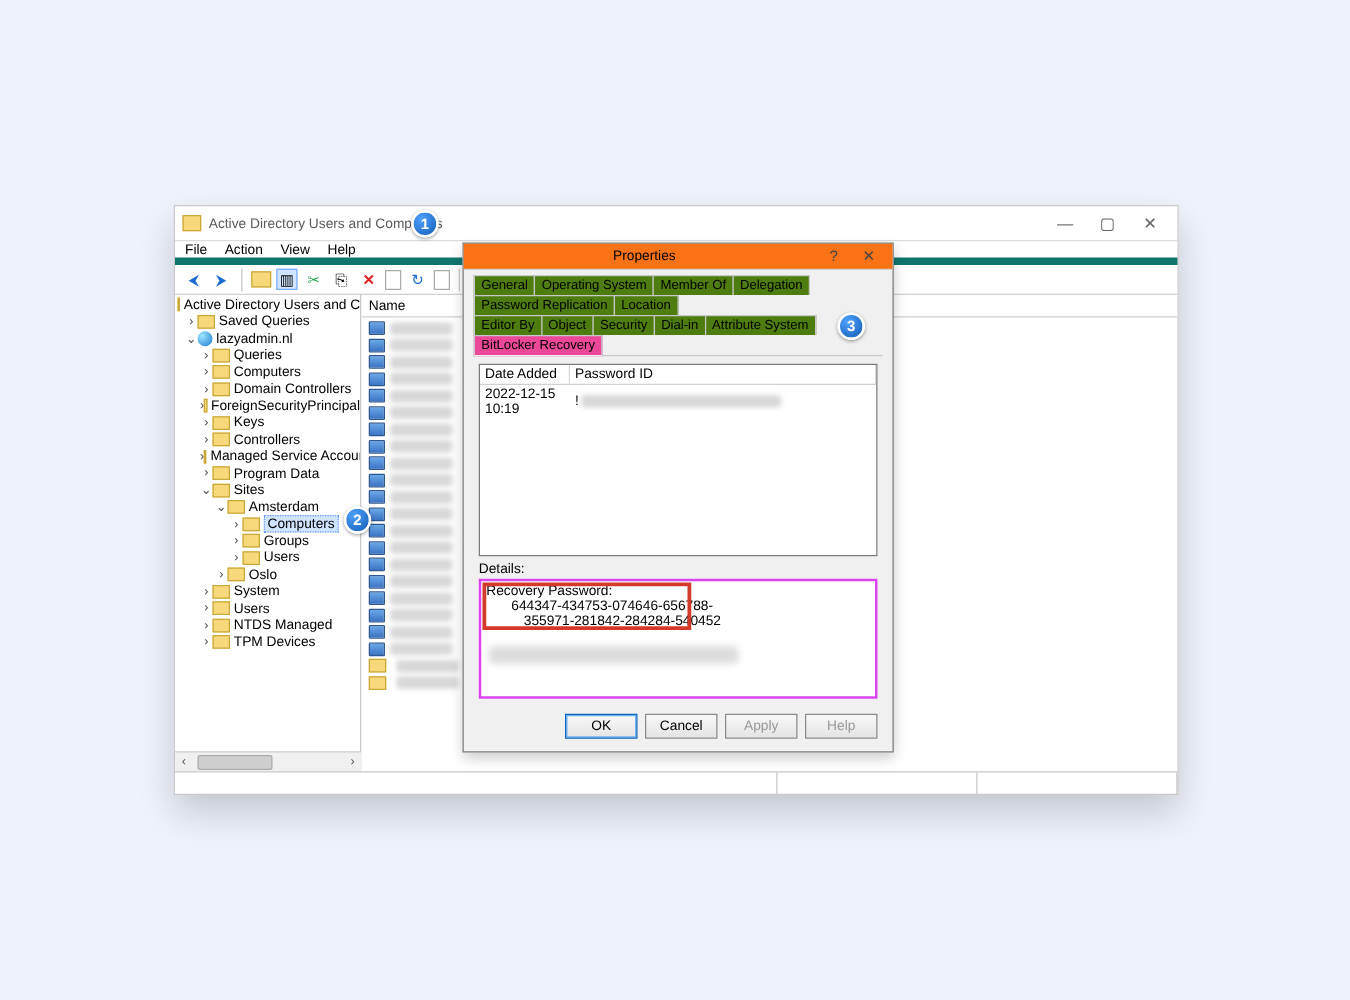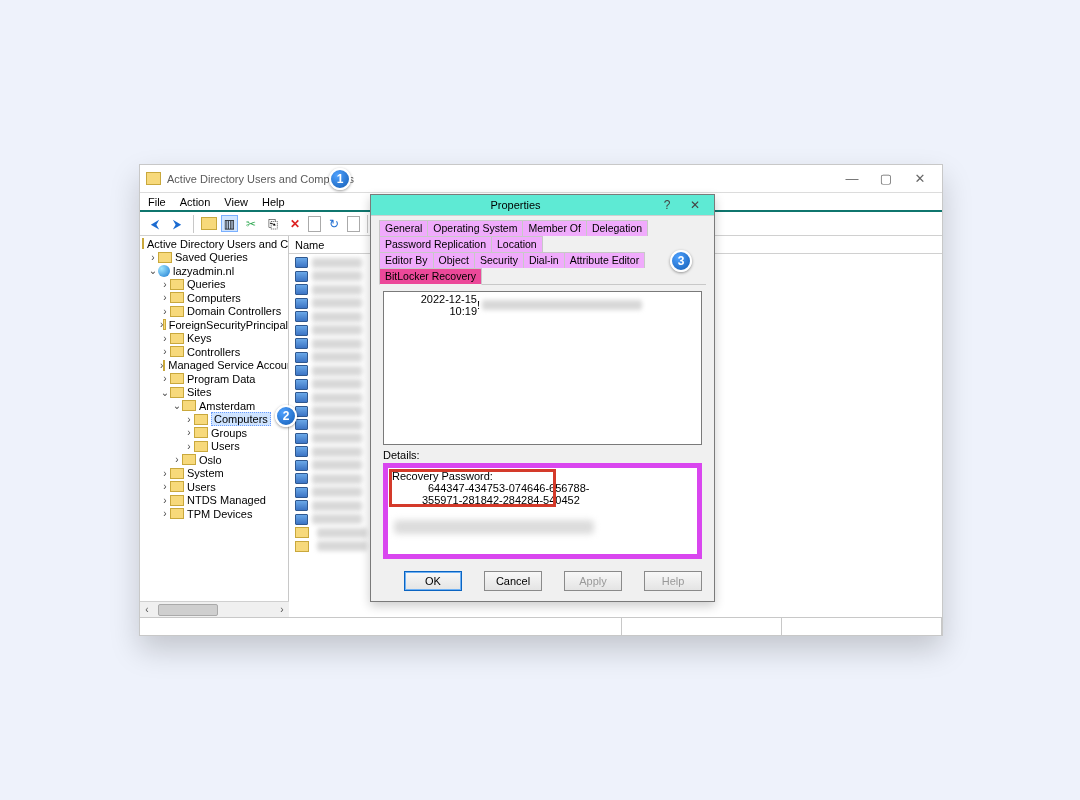--- a/index.html
+++ b/index.html
@@ -42,21 +42,21 @@
     display: flex; align-items: center; justify-content: center;
     color: #666;
     font-size: 13px;
   }
   .menubar {
     height: 19px;
     display: flex;
     align-items: center;
     gap: 14px;
     padding: 0 8px;
-    border-bottom: 2px solid #0f766e;
+    border-bottom: 6px solid #0f766e;
   }
   .menubar span { cursor: default; }
   .toolbar {
     height: 24px;
     display: flex;
     align-items: center;
     gap: 4px;
     padding: 0 6px;
     border-bottom: 1px solid #d0d0d0;
   }
@@ -155,37 +155,37 @@
     position: absolute;
     left: 230px; top: 29px;
     width: 345px; height: 408px;
     background: #f0f0f0;
     border: 1px solid #7a7a7a;
     box-shadow: 0 4px 10px rgba(0,0,0,0.2);
     display:flex; flex-direction:column;
   }
   .dlg-titlebar {
     height: 24px;
-    background:#5eead4;
+    background:#f97316;
     display:flex; align-items:center;
     padding: 0 6px;
     border-bottom: 1px solid #d0d0d0;
   }
   .dlg-title { flex:1; text-align:center; font-size:11px; }
   .dlg-tb-btns { display:flex; gap:2px; }
   .dlg-tb-btn { width:26px; height:20px; display:flex; align-items:center; justify-content:center; font-size:12px; color:#444;}
   .tabs {
     padding: 4px 8px 0 8px;
     font-size: 10.5px;
     line-height: 13px;
   }
   .tabrow { display:flex; flex-wrap: wrap; gap:0; }
   .tab {
     padding: 1px 5px;
-    background:#f0abfc;
+    background:#4d7c0f;
     border:1px solid #c8c8c8;
     border-bottom:none;
     margin-right:-1px;
     cursor:default;
   }
   .tab.active {
     background:#ec4899;
     border-bottom:1px solid #f0f0f0;
     position:relative;
     z-index:2;
@@ -202,28 +202,28 @@
     overflow:hidden;
   }
   .listbox .hdr {
     display:flex; height:16px;
     border-bottom:1px solid #d0d0d0;
   }
   .listbox .hdr div { padding: 1px 4px; border-right:1px solid #d8d8d8; }
   .col-date { width: 72px; }
   .col-pid { flex:1; }
   .listbox .lrow {
-    display:flex; padding:1px 21px;text-align:right;
+    display:flex; padding:1px 4px;
   }
   .lrow .blur {
     width:160px; height:10px; background:#d8d8d8; filter:blur(2px); border-radius:3px; margin-left:2px;
   }
   .details-box {
     background:#fff;
-    border:5px solid #d946ef;
+    border:2px solid #d946ef;
     height: 96px;
     font-size: 11px;
     position:relative;
     padding:2px 4px;
   }
   .highlight {
     border:3px solid #d43a2a;
     position:absolute;
     left:1px; top:1px;
     width: 167px; height: 38px;
@@ -233,21 +233,21 @@
   .details-blur {
     position:absolute;
     left:6px; top:52px;
     width:200px; height:14px;
     background:#dcdcdc;
     filter:blur(3px);
     border-radius:4px;
   }
   .dlg-buttons {
     display:flex; justify-content:flex-end;
-    gap:22px;
+    gap:6px;
     padding: 6px 12px 10px;
   }
   .btn {
     width:58px; height:20px;
     border:1px solid #8a8a8a;
     background:linear-gradient(#f8f8f8,#e4e4e4);
     font-size:11px;
     display:flex; align-items:center; justify-content:center;
   }
   .btn.primary { border:1px solid #0a64c2; box-shadow:0 0 0 1px #6fb1f4 inset; }
@@ -540,39 +540,43 @@
         <div class="tab">Member Of</div>
         <div class="tab">Delegation</div>
         <div class="tab">Password Replication</div>
         <div class="tab">Location</div>
       </div>
       <div class="tabrow">
         <div class="tab">Editor By</div>
         <div class="tab">Object</div>
         <div class="tab">Security</div>
         <div class="tab">Dial-in</div>
-        <div class="tab">Attribute Editor</div>
+        <div class="tab">Attribute System</div>
         <div class="tab active">BitLocker Recovery</div>
       </div>
       <div class="tabstrip-bottom"></div>
     </div>
     <div class="dlg-body">
       <div class="listbox">
+        <div class="hdr">
+          <div class="col-date">Date Added</div>
+          <div class="col-pid">Password ID</div>
+        </div>
         <div class="lrow">
           <div class="col-date">2022-12-15 10:19</div>
           <div style="display:flex;align-items:center;">
             <span>!</span>
             <div class="blur"></div>
           </div>
         </div>
       </div>
       <div class="group-label">Details:</div>
       <div class="details-box">
         <div class="recpw-line">Recovery Password:</div>
-        <div class="recpw-line" style="padding-left:36px">644347-434753-074646-656788-</div>
+        <div class="recpw-line" style="padding-left:20px">644347-434753-074646-656788-</div>
         <div class="recpw-line" style="padding-left:30px">355971-281842-284284-540452</div>
         <div class="details-blur"></div>
         <div class="highlight"></div>
       </div>
     </div>
     <div class="dlg-buttons">
       <div class="btn primary">OK</div>
       <div class="btn">Cancel</div>
       <div class="btn disabled">Apply</div>
       <div class="btn disabled">Help</div>

